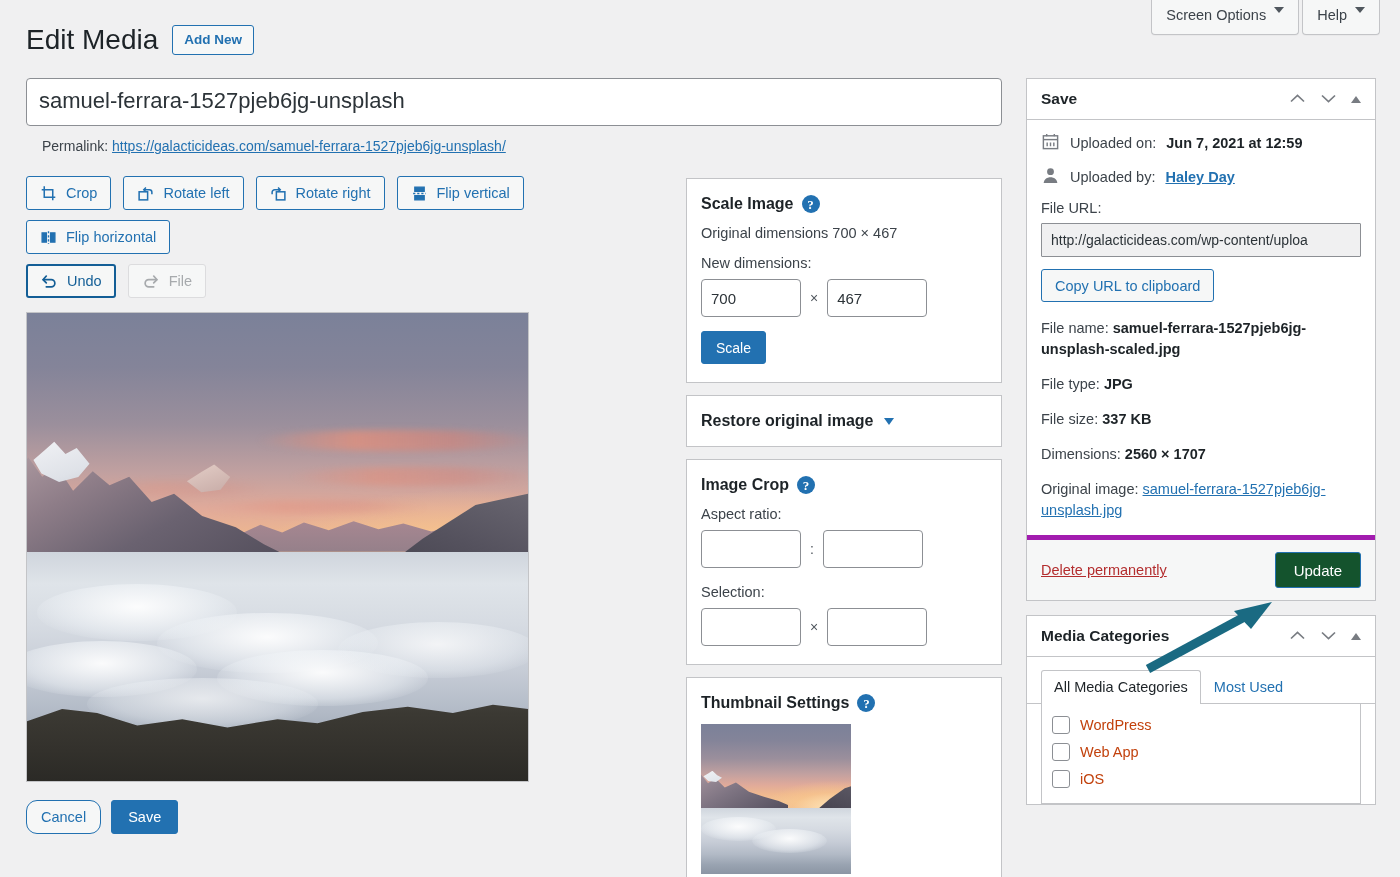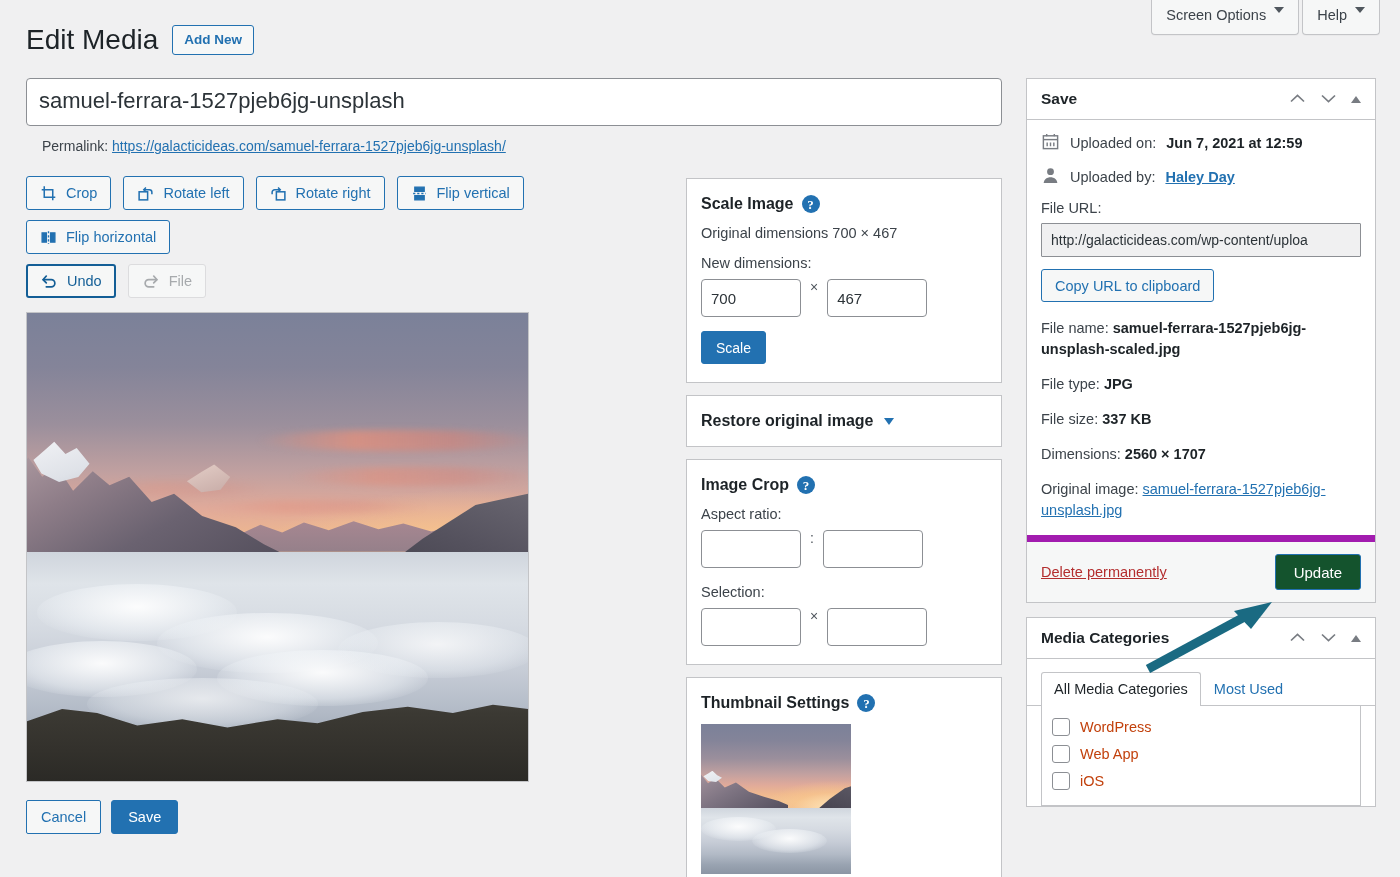--- a/index.html
+++ b/index.html
@@ -185,21 +185,21 @@
     clip-path: polygon(0% 42%, 7% 30%, 14% 34%, 22% 46%, 31% 40%, 40% 48%, 50% 40%,
                        58% 44%, 67% 33%, 76% 28%, 85% 34%, 93% 26%, 100% 30%,
                        100% 100%, 0% 100%);
   }
 
   .save-row { margin-top: 18px; display: flex; gap: 10px; }
   .btn-secondary {
     border: 1px solid #2271b1;
     color: #2271b1;
     background: #f6f7f7;
-    border-radius: 2px;
+    border-radius: 11px;
     height: 34px; padding: 0 14px;
     font-size: 14.5px; cursor: pointer;
     font-family: "Liberation Sans", sans-serif;
   }
   .btn-primary {
     background: #2271b1;
     border: 1px solid #2271b1;
     color: #fff;
     border-radius: 3px;
     height: 34px; padding: 0 16px;
@@ -227,21 +227,21 @@
   .help-dot {
     width: 18px; height: 18px; border-radius: 50%;
     background: #2271b1; color: #fff;
     font-size: 13px; font-weight: 700;
     display: inline-flex; align-items: center; justify-content: center;
     cursor: pointer; line-height: 1;
     font-family: "Liberation Serif", serif;
   }
   .orig-dims { font-size: 14.5px; margin: 0 0 14px 0; color: #3c434a; }
   .fieldlabel { font-size: 14.5px; margin: 0 0 8px 0; color: #3c434a; }
-  .dim-row { display: flex; align-items: flex-start; gap: 9px; }
+  .dim-row { display: flex; align-items: center; gap: 9px; }
   .num-input {
     width: 100px; height: 38px;
     border: 1px solid #8c8f94;
     border-radius: 4px;
     background: #fff;
     font-size: 15px; color: #2c3338;
     padding: 0 9px;
     font-family: "Liberation Sans", sans-serif;
   }
   .times { font-size: 14px; color: #50575e; }
@@ -324,21 +324,21 @@
     font-size: 14.5px; cursor: pointer;
     font-family: "Liberation Sans", sans-serif;
   }
   .filemeta {
     font-size: 14.5px; color: #3c434a;
     line-height: 1.45; margin-bottom: 14px;
   }
   .filemeta b { color: #1d2327; }
   .filemeta a { color: #2271b1; text-decoration: underline; }
   .majorpub {
-    border-top: 7px solid #a21caf;
+    border-top: 5px solid #a21caf;
     background: #f6f7f7;
     padding: 12px 14px;
     display: flex; align-items: center; justify-content: space-between;
     margin-top: 2px;
   }
   .delete-link {
     color: #b32d2e; text-decoration: underline;
     font-size: 14.5px; cursor: pointer;
   }
   .update-btn {

